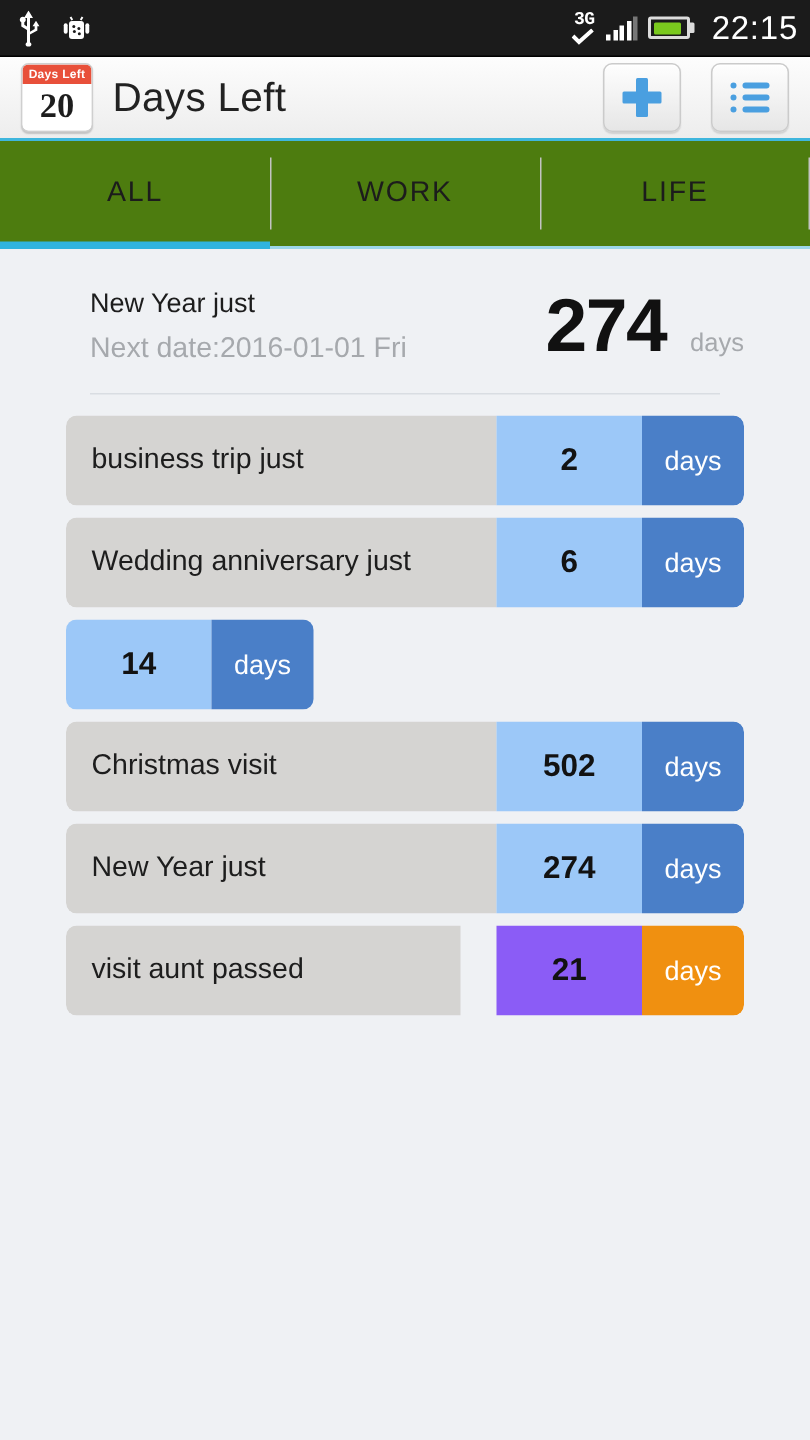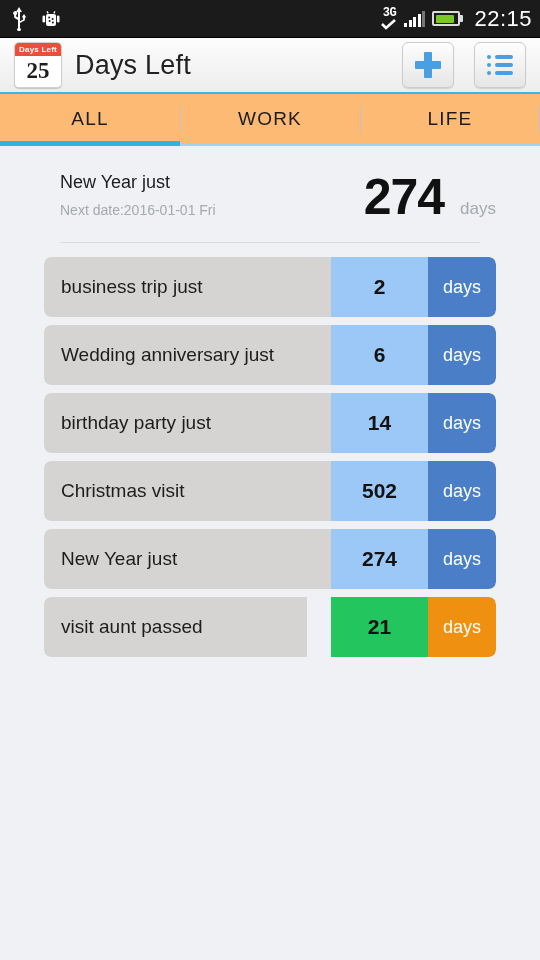--- a/index.html
+++ b/index.html
@@ -89,22 +89,22 @@
   }
   .plus::before{ left:0; top:9px; width:26px; height:8px; }
   .plus::after{ top:0; left:9px; width:8px; height:26px; }
   .listicon{ width:26px; display:flex; flex-direction:column; gap:4px; }
   .listicon .ln{ display:flex; align-items:center; gap:4px; }
   .listicon .dot{ width:4px; height:4px; border-radius:50%; background:#4a9fe0; }
   .listicon .bar{ flex:1; height:4px; border-radius:2px; background:#4a9fe0; }
 
   
   .tabs{
-    height:52px; width:100%;
-    background:#fdba74;
+    height:72px; width:100%;
+    background:#4d7c0f;
     display:flex; align-items:stretch;
     border-bottom:2px solid #9cd6ea;
     position:relative;
   }
   .tab{
     flex:1; display:flex; align-items:center; justify-content:center;
     font-size:19px; letter-spacing:1.2px; color:#1c1c1c;
     position:relative; cursor:pointer;
   }
   .tab + .tab::before{
@@ -120,21 +120,21 @@
     width:1px; background:#c3c3c3;
   }
 
   
   .featured{
     padding:22px 44px 0 60px;
     display:flex; align-items:flex-start;
   }
   .feat-text{ padding-top:4px; }
   .feat-title{ font-size:18px; color:#1d1d1d; }
-  .feat-sub{ font-size:14px; color:#a6a9ad; margin-top:9px; }
+  .feat-sub{ font-size:19px; color:#a6a9ad; margin-top:9px; }
   .feat-right{
     margin-left:auto; display:flex; align-items:baseline; gap:16px;
   }
   .feat-num{ font-size:50px; font-weight:bold; color:#111; letter-spacing:-1px; }
   .feat-unit{ font-size:17px; color:#a6a9ad; }
   .feat-divider{
     height:1px; background:#d9dde2; margin:16px 60px 0 60px;
   }
 
   
@@ -151,21 +151,21 @@
   .row .num{
     width:97px; display:flex; align-items:center; justify-content:center;
     font-size:21px; font-weight:bold; color:#121212;
   }
   .row .unit{
     width:68px; display:flex; align-items:center; justify-content:center;
     font-size:18px; color:#fff; border-radius:0 7px 7px 0;
   }
   .row.upcoming .num{ background:#9cc8f8; }
   .row.upcoming .unit{ background:#4a7fc8; }
-  .row.passed .num{ background:#22c55e;margin-left:24px; }
+  .row.passed .num{ background:#8b5cf6;margin-left:24px; }
   .row.passed .unit{ background:#f09010; }
 </style>
 </head>
 <body>
 
 <div class="statusbar">
   <div class="sb-left">
     <svg class="ico-usb" width="18" height="24" viewBox="0 0 18 24">
       <path fill="#fff" d="M9 0l3 5H10v9.2l3.1-1.8v-1.9h-1.4l2.3-3.6 2.3 3.6h-1.4v2.8L10 16v5.1a1.8 1.8 0 1 1-2 0V13L4.2 10.7V7.9a2 2 0 1 1 2 0v1.6L8 10.6V5H6z"></path>
     </svg>
@@ -204,21 +204,21 @@
         </div>
       <div class="cap"></div>
     </div>
     <span class="sb-clock">22:15</span>
   </div>
 </div>
 
 <div class="actionbar">
   <div class="app-icon">
     <div class="cal-top">Days Left</div>
-    <div class="cal-num">25</div>
+    <div class="cal-num">20</div>
   </div>
   <div class="app-title">Days Left</div>
   <div class="ab-actions">
     <div class="ab-btn">
       <span class="plus"></span>
     </div>
     <div class="ab-btn">
       <span class="listicon">
         <span class="ln">
             <span class="dot"></span>
@@ -269,21 +269,20 @@
     <div class="unit">days</div>
   </div>
 
   <div class="row upcoming">
     <div class="label">Wedding anniversary just</div>
     <div class="num">6</div>
     <div class="unit">days</div>
   </div>
 
   <div class="row upcoming">
-    <div class="label">birthday party just</div>
     <div class="num">14</div>
     <div class="unit">days</div>
   </div>
 
   <div class="row upcoming">
     <div class="label">Christmas visit</div>
     <div class="num">502</div>
     <div class="unit">days</div>
   </div>
 

